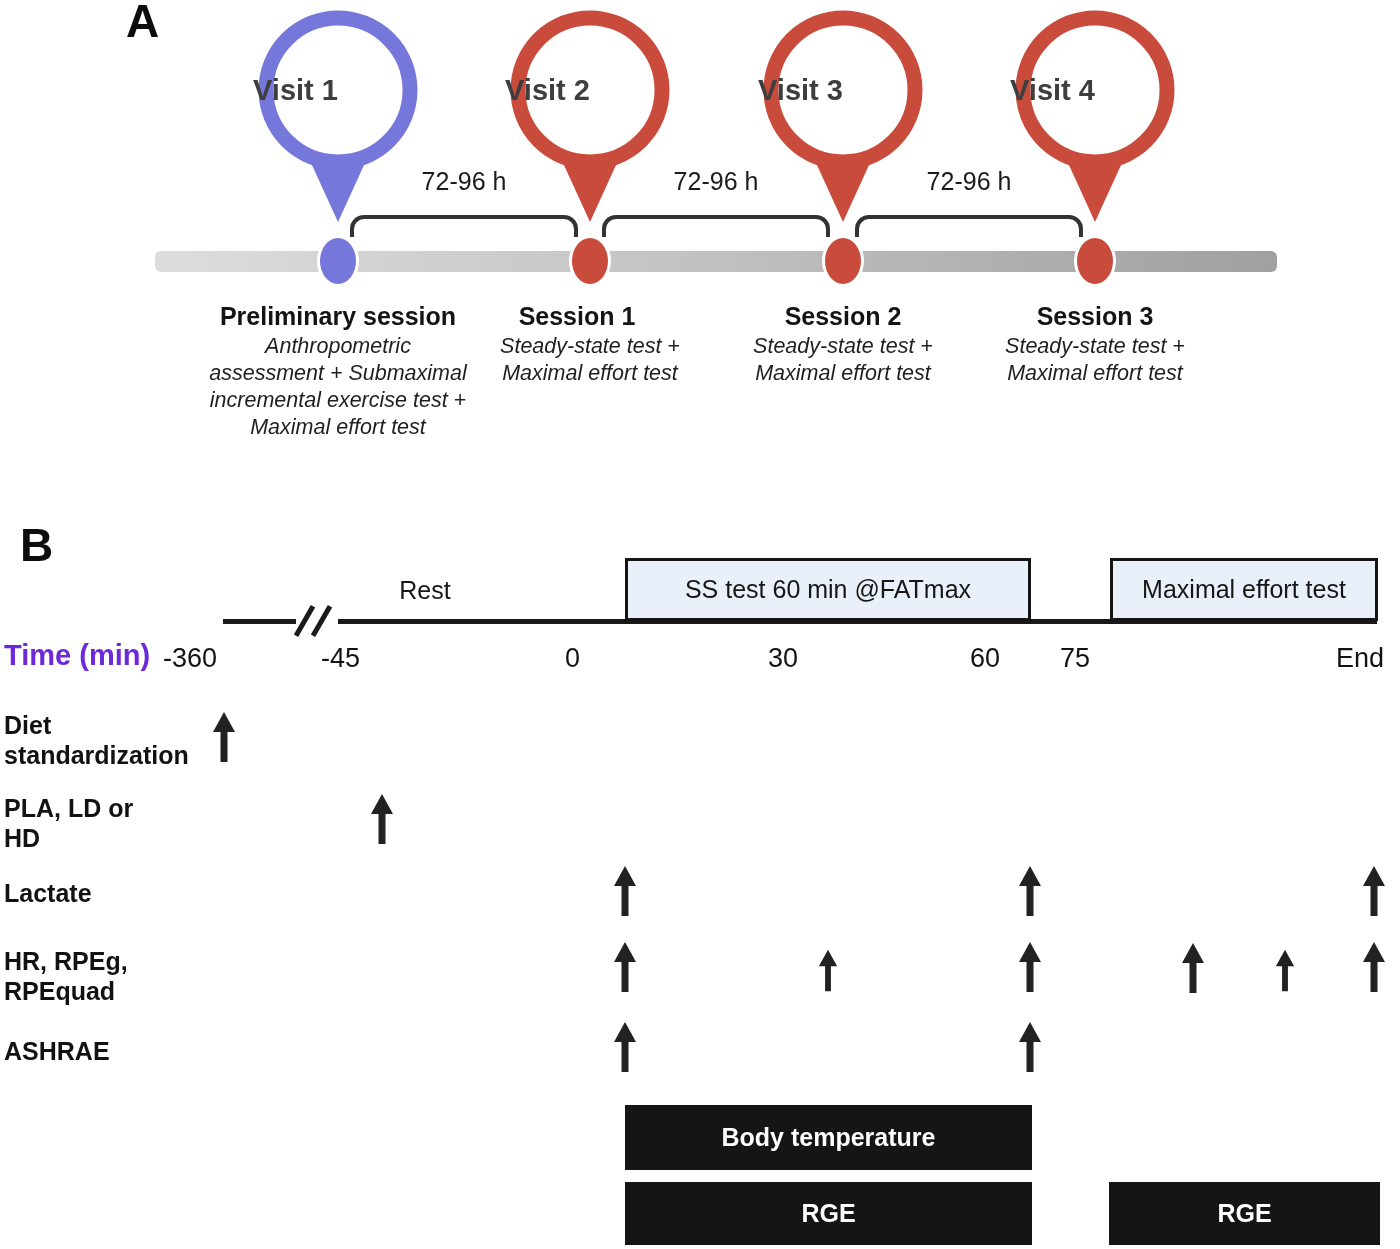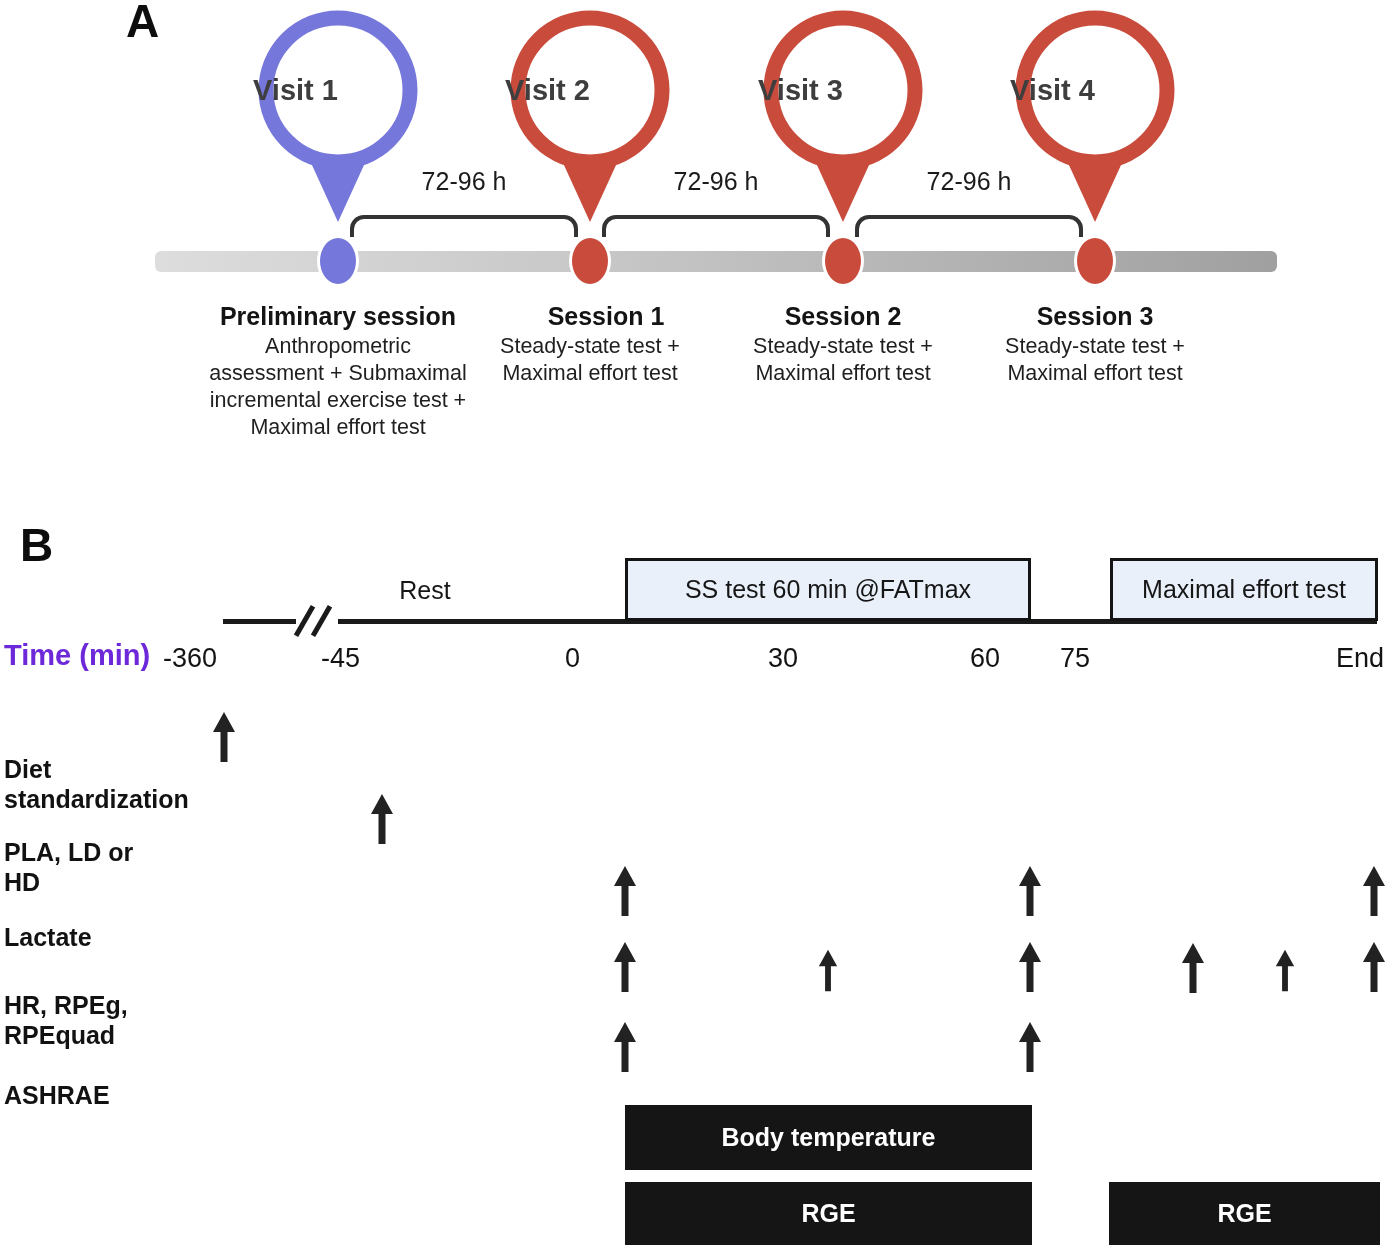--- a/index.html
+++ b/index.html
@@ -16,34 +16,34 @@
     border-radius:6px;background:linear-gradient(90deg,#dddddd 0%,#c7c7c7 40%,#a0a0a0 100%);}
   .dot{position:absolute;top:235px;width:36px;height:46px;border-radius:50%;
     border:3px solid #ffffff;}
   .bracket{position:absolute;top:215px;height:22px;box-sizing:border-box;
     border:4px solid #333333;border-bottom:none;border-radius:14px 14px 0 0;}
   .interval-label{position:absolute;top:167px;width:140px;text-align:center;
     font-size:25px;color:#1b1b1b;}
   .visit-title{position:absolute;top:302px;width:300px;text-align:center;
     font-size:25px;font-weight:bold;color:#141414;}
   .visit-subtitle{position:absolute;top:333px;width:300px;text-align:center;
-    font-size:21.5px;line-height:27px;color:#1f1f1f;white-space:pre-line;}
+    font-size:21.5px;line-height:27px;color:#1f1f1f;white-space:pre-line;font-style:italic;}
   .axis{position:absolute;left:223px;top:619px;width:1154px;height:5px;background:#1a1a1a;}
   .axis-gap{position:absolute;left:296px;top:613px;width:42px;height:17px;background:#ffffff;}
   .axis-slash{position:absolute;top:604px;width:5px;height:34px;background:#1a1a1a;
     transform:rotate(30deg);}
   .proto-box{position:absolute;top:558px;height:63px;box-sizing:border-box;
     background:#e9f0fa;border:3px solid #141414;display:flex;align-items:center;
     justify-content:center;font-size:25px;color:#161616;}
   .rest{position:absolute;left:355px;top:576px;width:140px;text-align:center;
     font-size:25px;color:#161616;}
   .tick{position:absolute;top:643px;width:120px;text-align:left;font-size:27px;color:#131313;}
   .time-axis-label{position:absolute;left:4px;top:639px;font-size:29px;font-weight:bold;color:#6d28d9;}
   .row-label{position:absolute;left:4px;width:200px;font-size:25px;font-weight:bold;
-    line-height:30px;color:#121212;white-space:pre-line;margin-top:44px;}
+    line-height:30px;color:#121212;white-space:pre-line;}
   .arrow{position:absolute;}
   .arrow path{fill:#222222;}
   .span-bar{position:absolute;background:#151515;display:flex;align-items:center;
     justify-content:center;font-size:25px;font-weight:bold;color:#ffffff;}
 </style>
 </head>
 <body>
 
 <div id="canvas">
 
@@ -82,21 +82,21 @@
   <div class="dot" style="left:317px;background:#7577DB"></div>
   <div class="dot" style="left:569px;background:#C94B3C"></div>
   <div class="dot" style="left:822px;background:#C94B3C"></div>
   <div class="dot" style="left:1074px;background:#C94B3C"></div>
 
   <div class="visit-title" style="left:188px">Preliminary session</div>
   <div class="visit-subtitle" style="left:188px">Anthropometric
 assessment + Submaximal
 incremental exercise test +
 Maximal effort test</div>
-  <div class="visit-title" style="left:456px">Session 1</div>
+  <div class="visit-title" style="left:427px">Session 1</div>
   <div class="visit-subtitle" style="left:440px">Steady-state test +
 Maximal effort test</div>
   <div class="visit-title" style="left:693px">Session 2</div>
   <div class="visit-subtitle" style="left:693px">Steady-state test +
 Maximal effort test</div>
   <div class="visit-title" style="left:945px">Session 3</div>
   <div class="visit-subtitle" style="left:945px">Steady-state test +
 Maximal effort test</div>
 
   <div class="abs panel-label" style="left:20px;top:518px">B</div>

